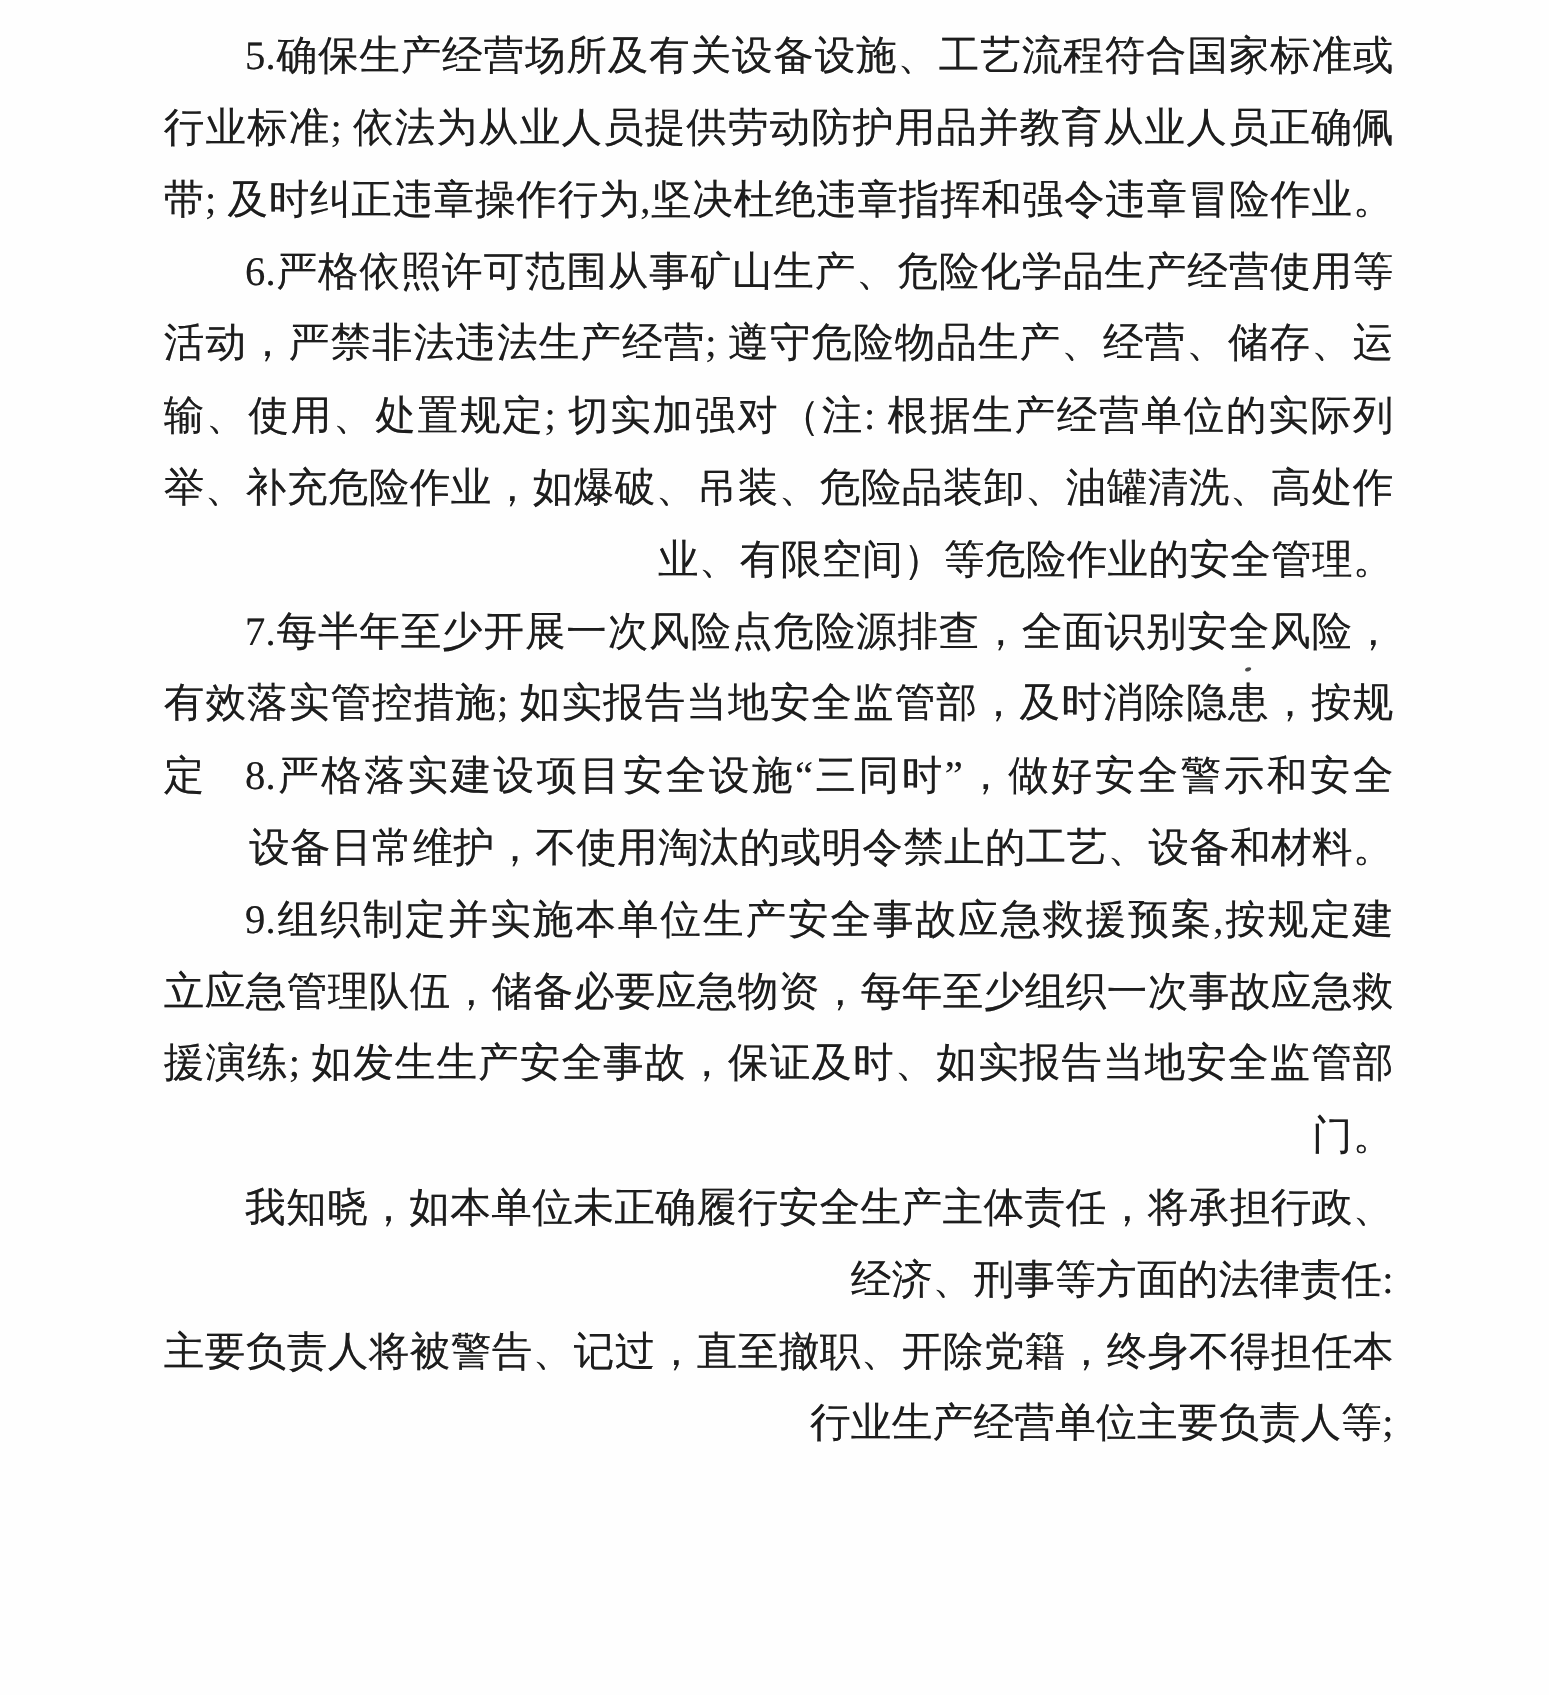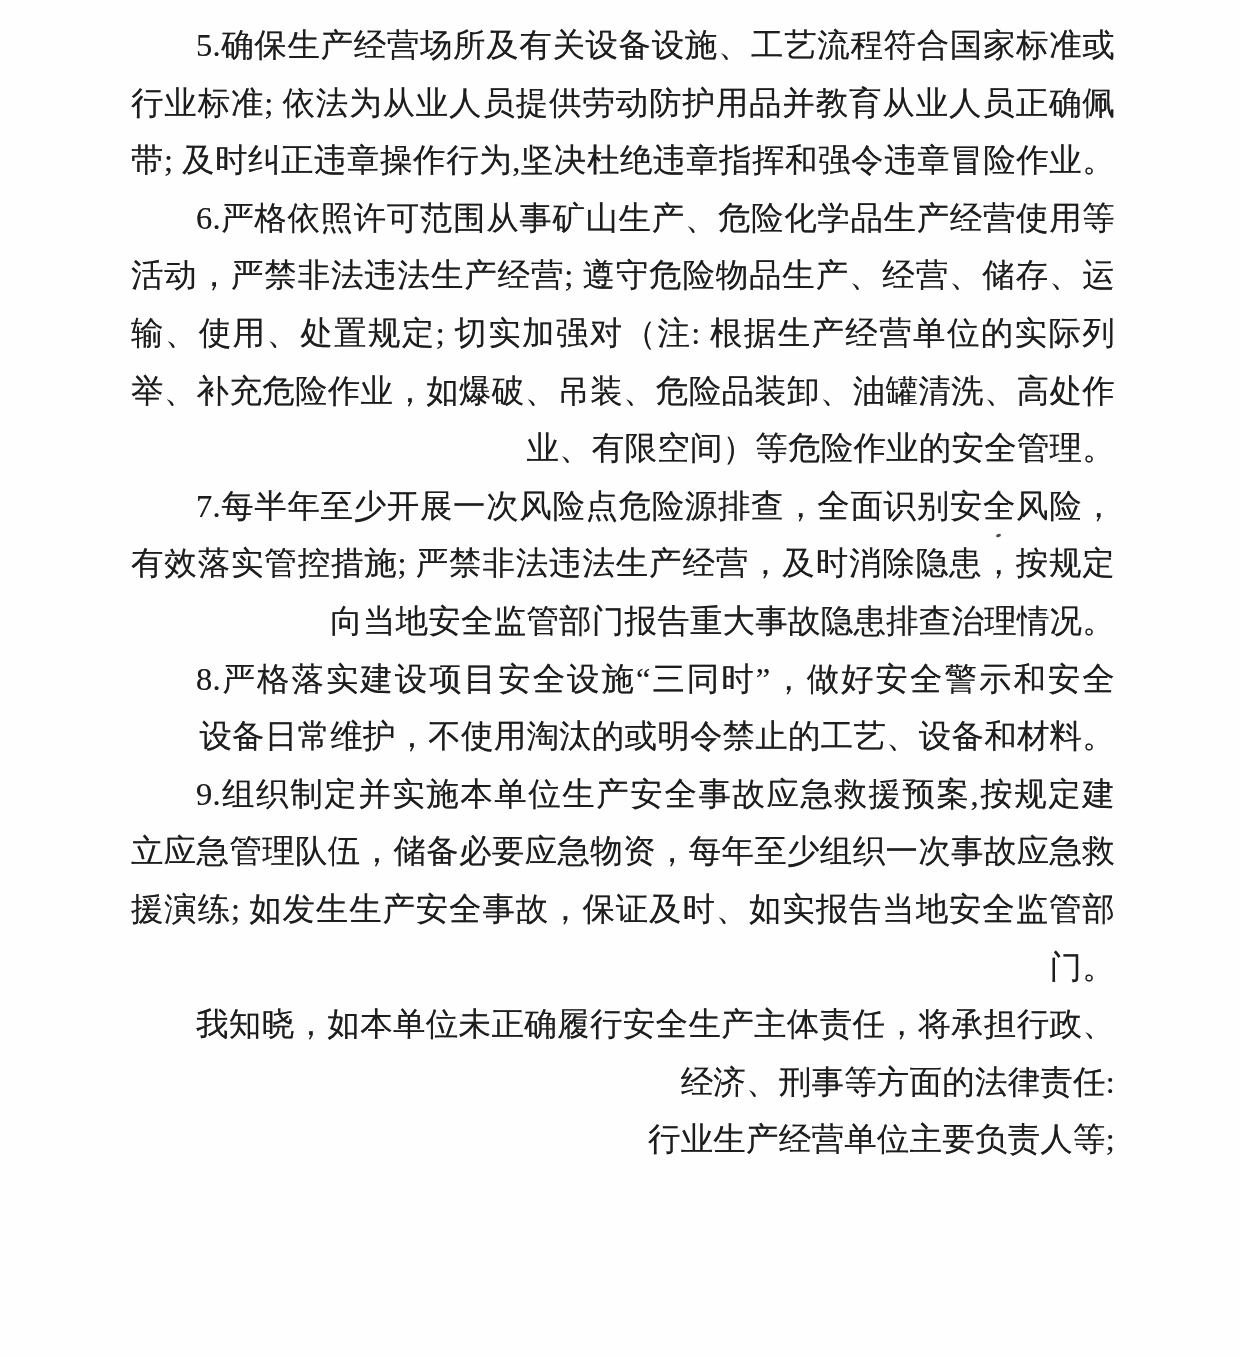--- a/index.html
+++ b/index.html
@@ -60,26 +60,26 @@
   <div class="text-block">
     <div class="line indent fill">5.确保生产经营场所及有关设备设施、工艺流程符合国家标准或</div>
     <div class="line fill">行业标准; 依法为从业人员提供劳动防护用品并教育从业人员正确佩</div>
     <div class="line fill">带; 及时纠正违章操作行为,坚决杜绝违章指挥和强令违章冒险作业。</div>
     <div class="line indent fill">6.严格依照许可范围从事矿山生产、危险化学品生产经营使用等</div>
     <div class="line fill">活动，严禁非法违法生产经营; 遵守危险物品生产、经营、储存、运</div>
     <div class="line fill">输、使用、处置规定; 切实加强对（注: 根据生产经营单位的实际列</div>
     <div class="line fill">举、补充危险作业，如爆破、吊装、危险品装卸、油罐清洗、高处作</div>
     <div class="line">业、有限空间）等危险作业的安全管理。</div>
     <div class="line indent fill">7.每半年至少开展一次风险点危险源排查，全面识别安全风险，</div>
-    <div class="line fill">有效落实管控措施; 严禁非法违法生产经营，及时消除隐患，按规定</div>
-    <div class="line">向当地安全监管部门报告重大事故隐患排查治理情况。</div>
+    <div class="line fill">有效落实管控措施; 如实报告当地安全监管部，及时消除隐患，按规定</div>
     <div class="line indent fill">8.严格落实建设项目安全设施“三同时”，做好安全警示和安全</div>
     <div class="line">设备日常维护，不使用淘汰的或明令禁止的工艺、设备和材料。</div>
     <div class="line indent fill">9.组织制定并实施本单位生产安全事故应急救援预案,按规定建</div>
     <div class="line fill">立应急管理队伍，储备必要应急物资，每年至少组织一次事故应急救</div>
     <div class="line fill">援演练; 如发生生产安全事故，保证及时、如实报告当地安全监管部</div>
     <div class="line">门。</div>
     <div class="line indent fill">我知晓，如本单位未正确履行安全生产主体责任，将承担行政、</div>
     <div class="line">经济、刑事等方面的法律责任:</div>
+    <div class="line fill">主要负责人将被警告、记过，直至撤职、开除党籍，终身不得担任本</div>
     <div class="line">行业生产经营单位主要负责人等;</div>
   </div>
   <div class="speck"></div>
 </div>
 
 </body></html>

